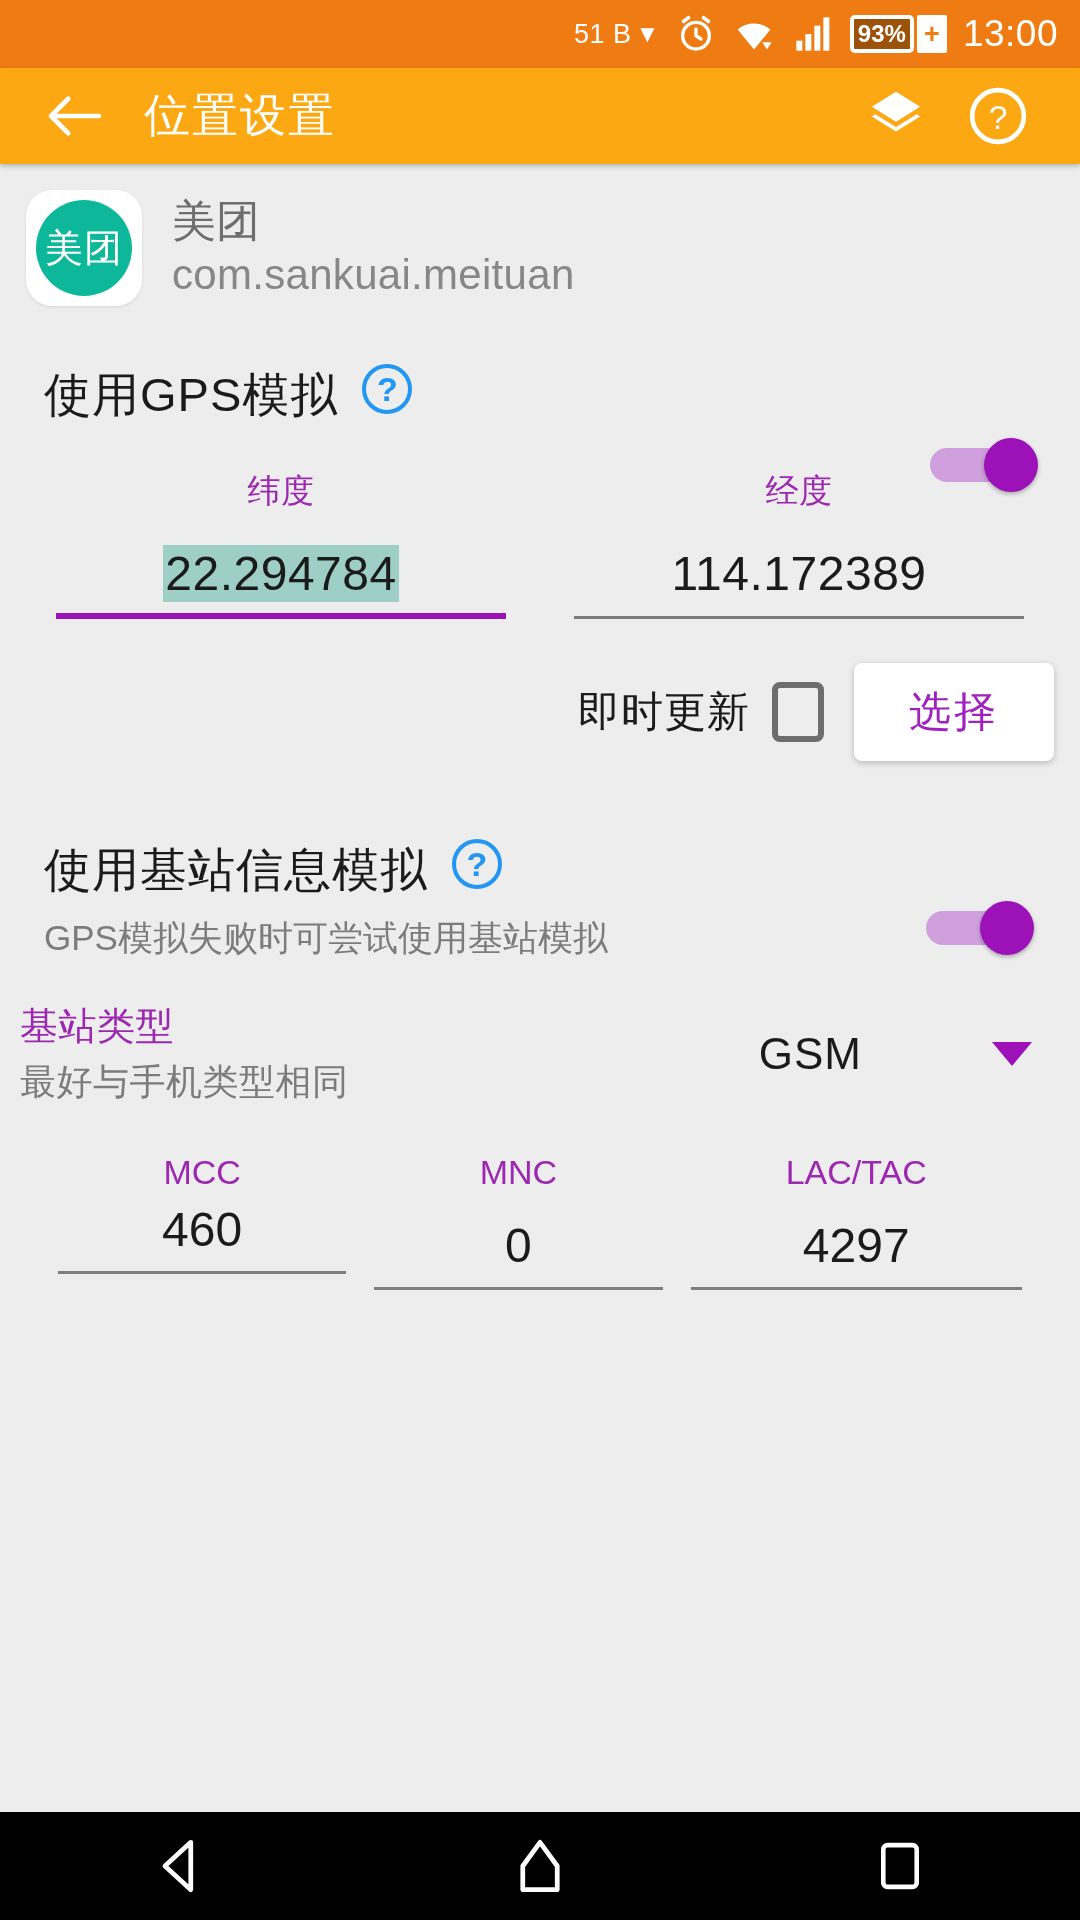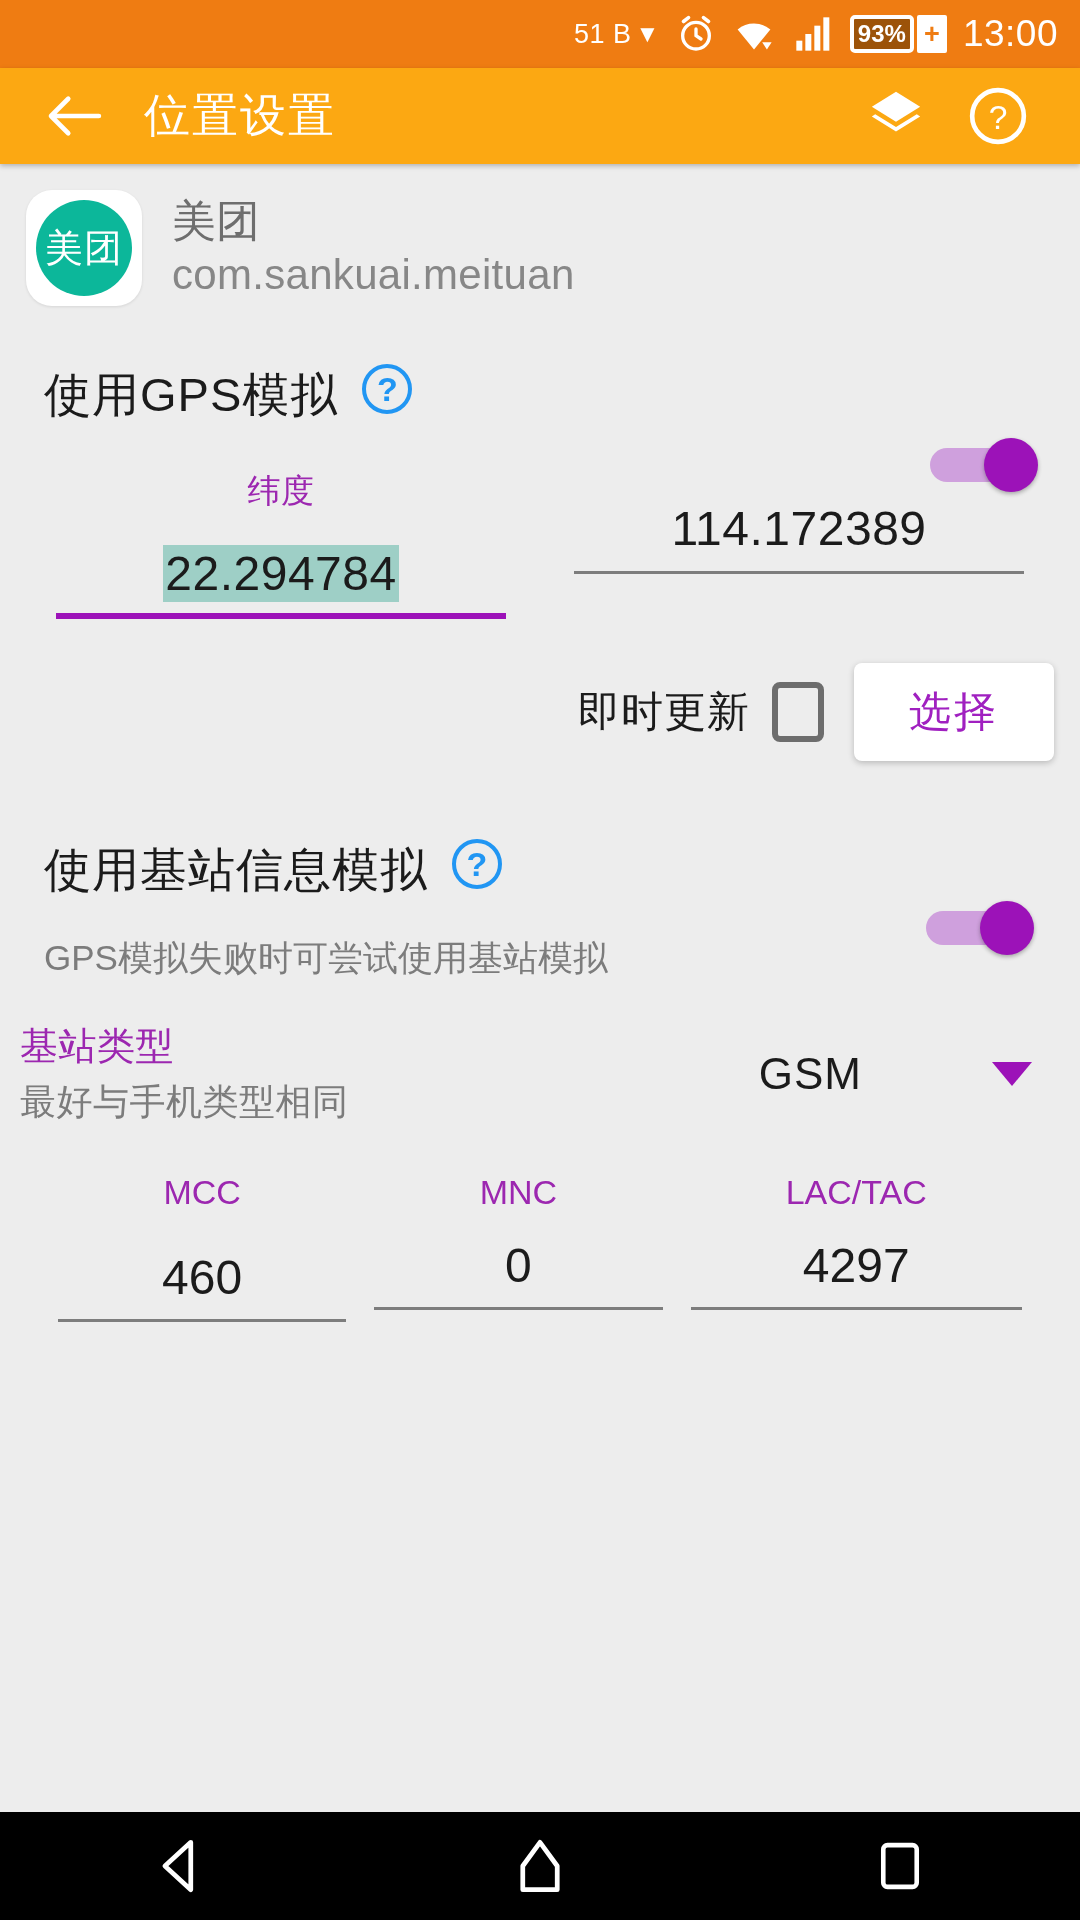--- a/index.html
+++ b/index.html
@@ -203,20 +203,21 @@
 
       <div style="display:flex; margin-top:42px; padding:0 56px;">
         <div style="flex:1; padding-right:34px;">
           <div class="fieldlabel">纬度</div>
           <div class="fieldval" style="margin-top:32px;">
             <span class="sel">22.294784</span>
           </div>
           <div class="underline-p" style="margin-top:12px;"></div>
         </div>
         <div style="flex:1; padding-left:34px;">
+          <div class="fieldlabel">经度</div>
           <div class="fieldval" style="margin-top:32px;">
             <span>114.172389</span>
           </div>
           <div class="underline-g" style="margin-top:15px;"></div>
         </div>
       </div>
 
       <div style="display:flex; align-items:center; justify-content:flex-end; margin-top:44px; padding-right:26px;">
         <div class="chk-label">即时更新</div>
         <div class="checkbox" style="margin-left:22px;"></div>
@@ -226,40 +227,40 @@
       </div>
     </div>
 
     <div style="position:relative; margin-top:78px;">
 
       <div class="sec-title-row">
         <div class="sec-title">使用基站信息模拟</div>
         <div class="helpdot">?</div>
       </div>
 
-      <div class="sec-desc" style="margin-top:32px;">GPS模拟失败时可尝试使用基站模拟</div>
+      <div class="sec-desc" style="margin-top:12px;">GPS模拟失败时可尝试使用基站模拟</div>
 
       <div class="switch" style="right:46px; top:62px;">
         <div class="track"></div>
         <div class="thumb"></div>
       </div>
 
       <div style="display:flex; align-items:center; margin-top:40px; padding:0 48px 0 20px;">
         <div style="flex:1;">
           <div class="lbl-purple">基站类型</div>
           <div class="lbl-grey" style="margin-top:6px;">最好与手机类型相同</div>
         </div>
         <div class="dd-val" style="margin-right:130px;">GSM</div>
         <div class="dd-caret"></div>
       </div>
 
       <div style="display:flex; margin-top:46px; padding:0 44px;">
         <div style="flex:1; padding:0 14px;">
           <div class="cell-lbl">MCC</div>
-          <div class="cell-val" style="margin-top:38px;">460</div>
+          <div class="cell-val" style="margin-top:10px;">460</div>
           <div class="underline-g" style="margin-top:14px;"></div>
         </div>
         <div style="flex:1; padding:0 14px;">
           <div class="cell-lbl">MNC</div>
           <div class="cell-val" style="margin-top:26px;">0</div>
           <div class="underline-g" style="margin-top:14px;"></div>
         </div>
         <div style="flex:1.15; padding:0 14px;">
           <div class="cell-lbl">LAC/TAC</div>
           <div class="cell-val" style="margin-top:26px;">4297</div>

